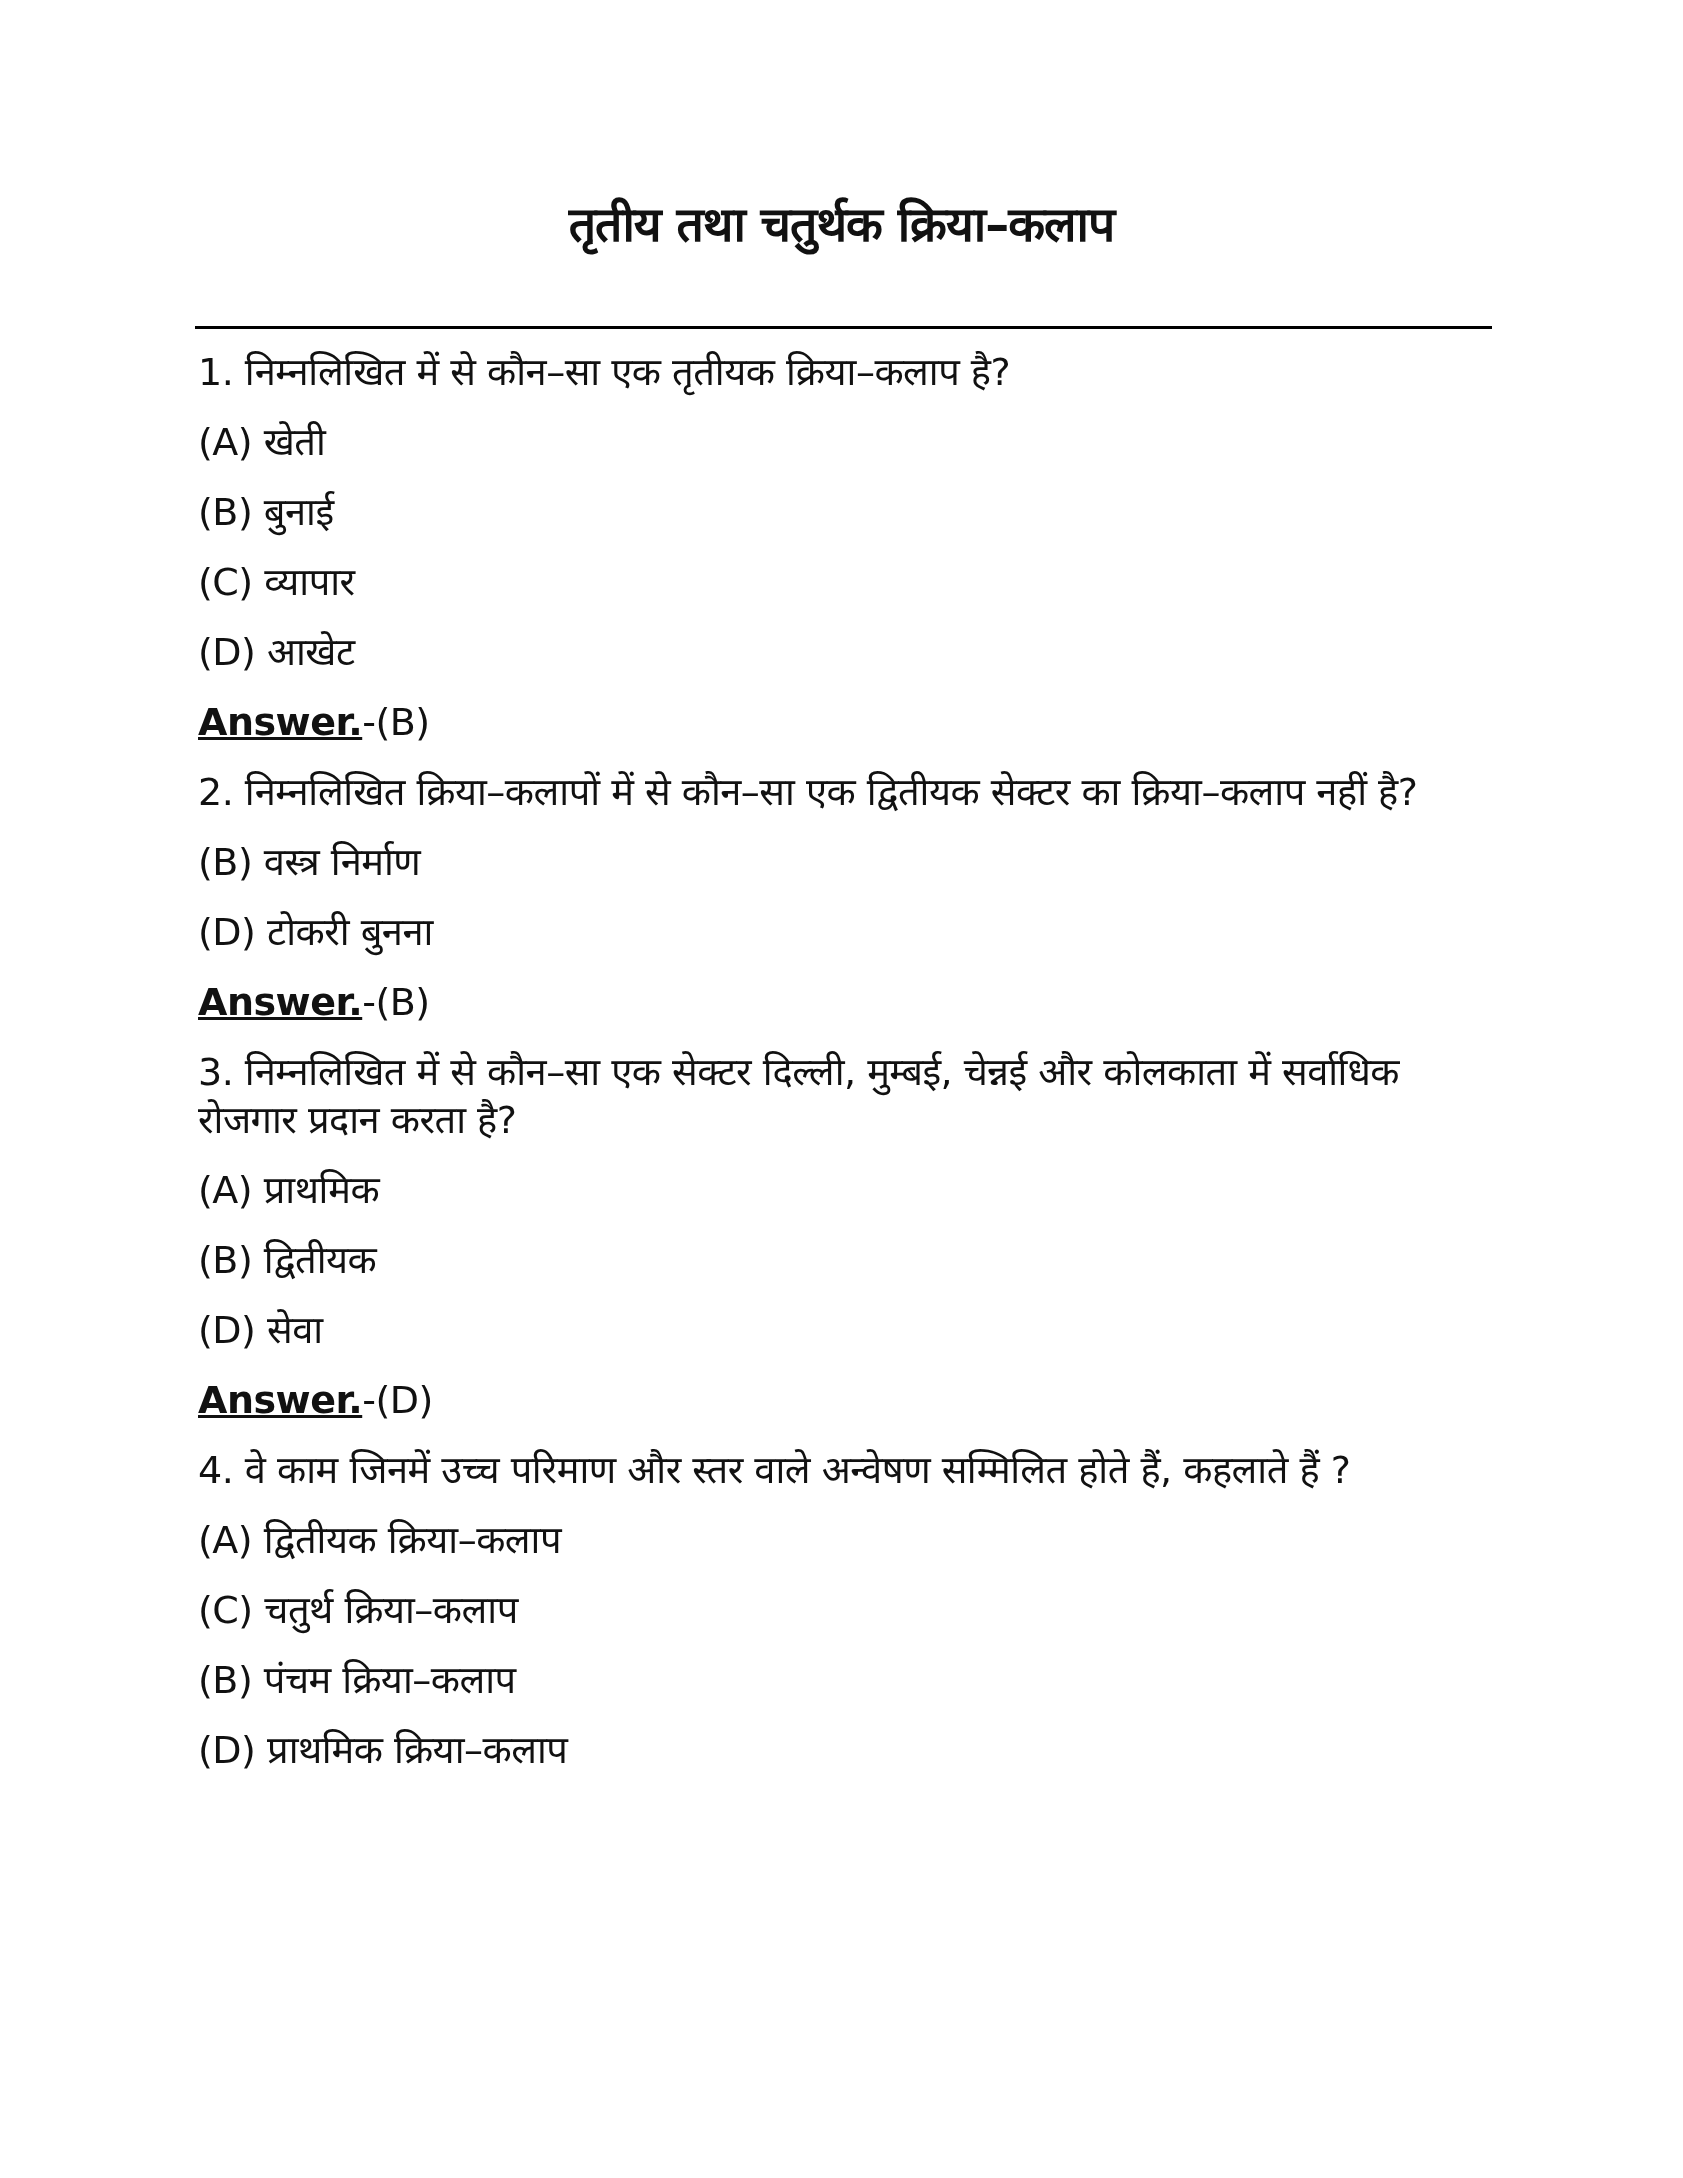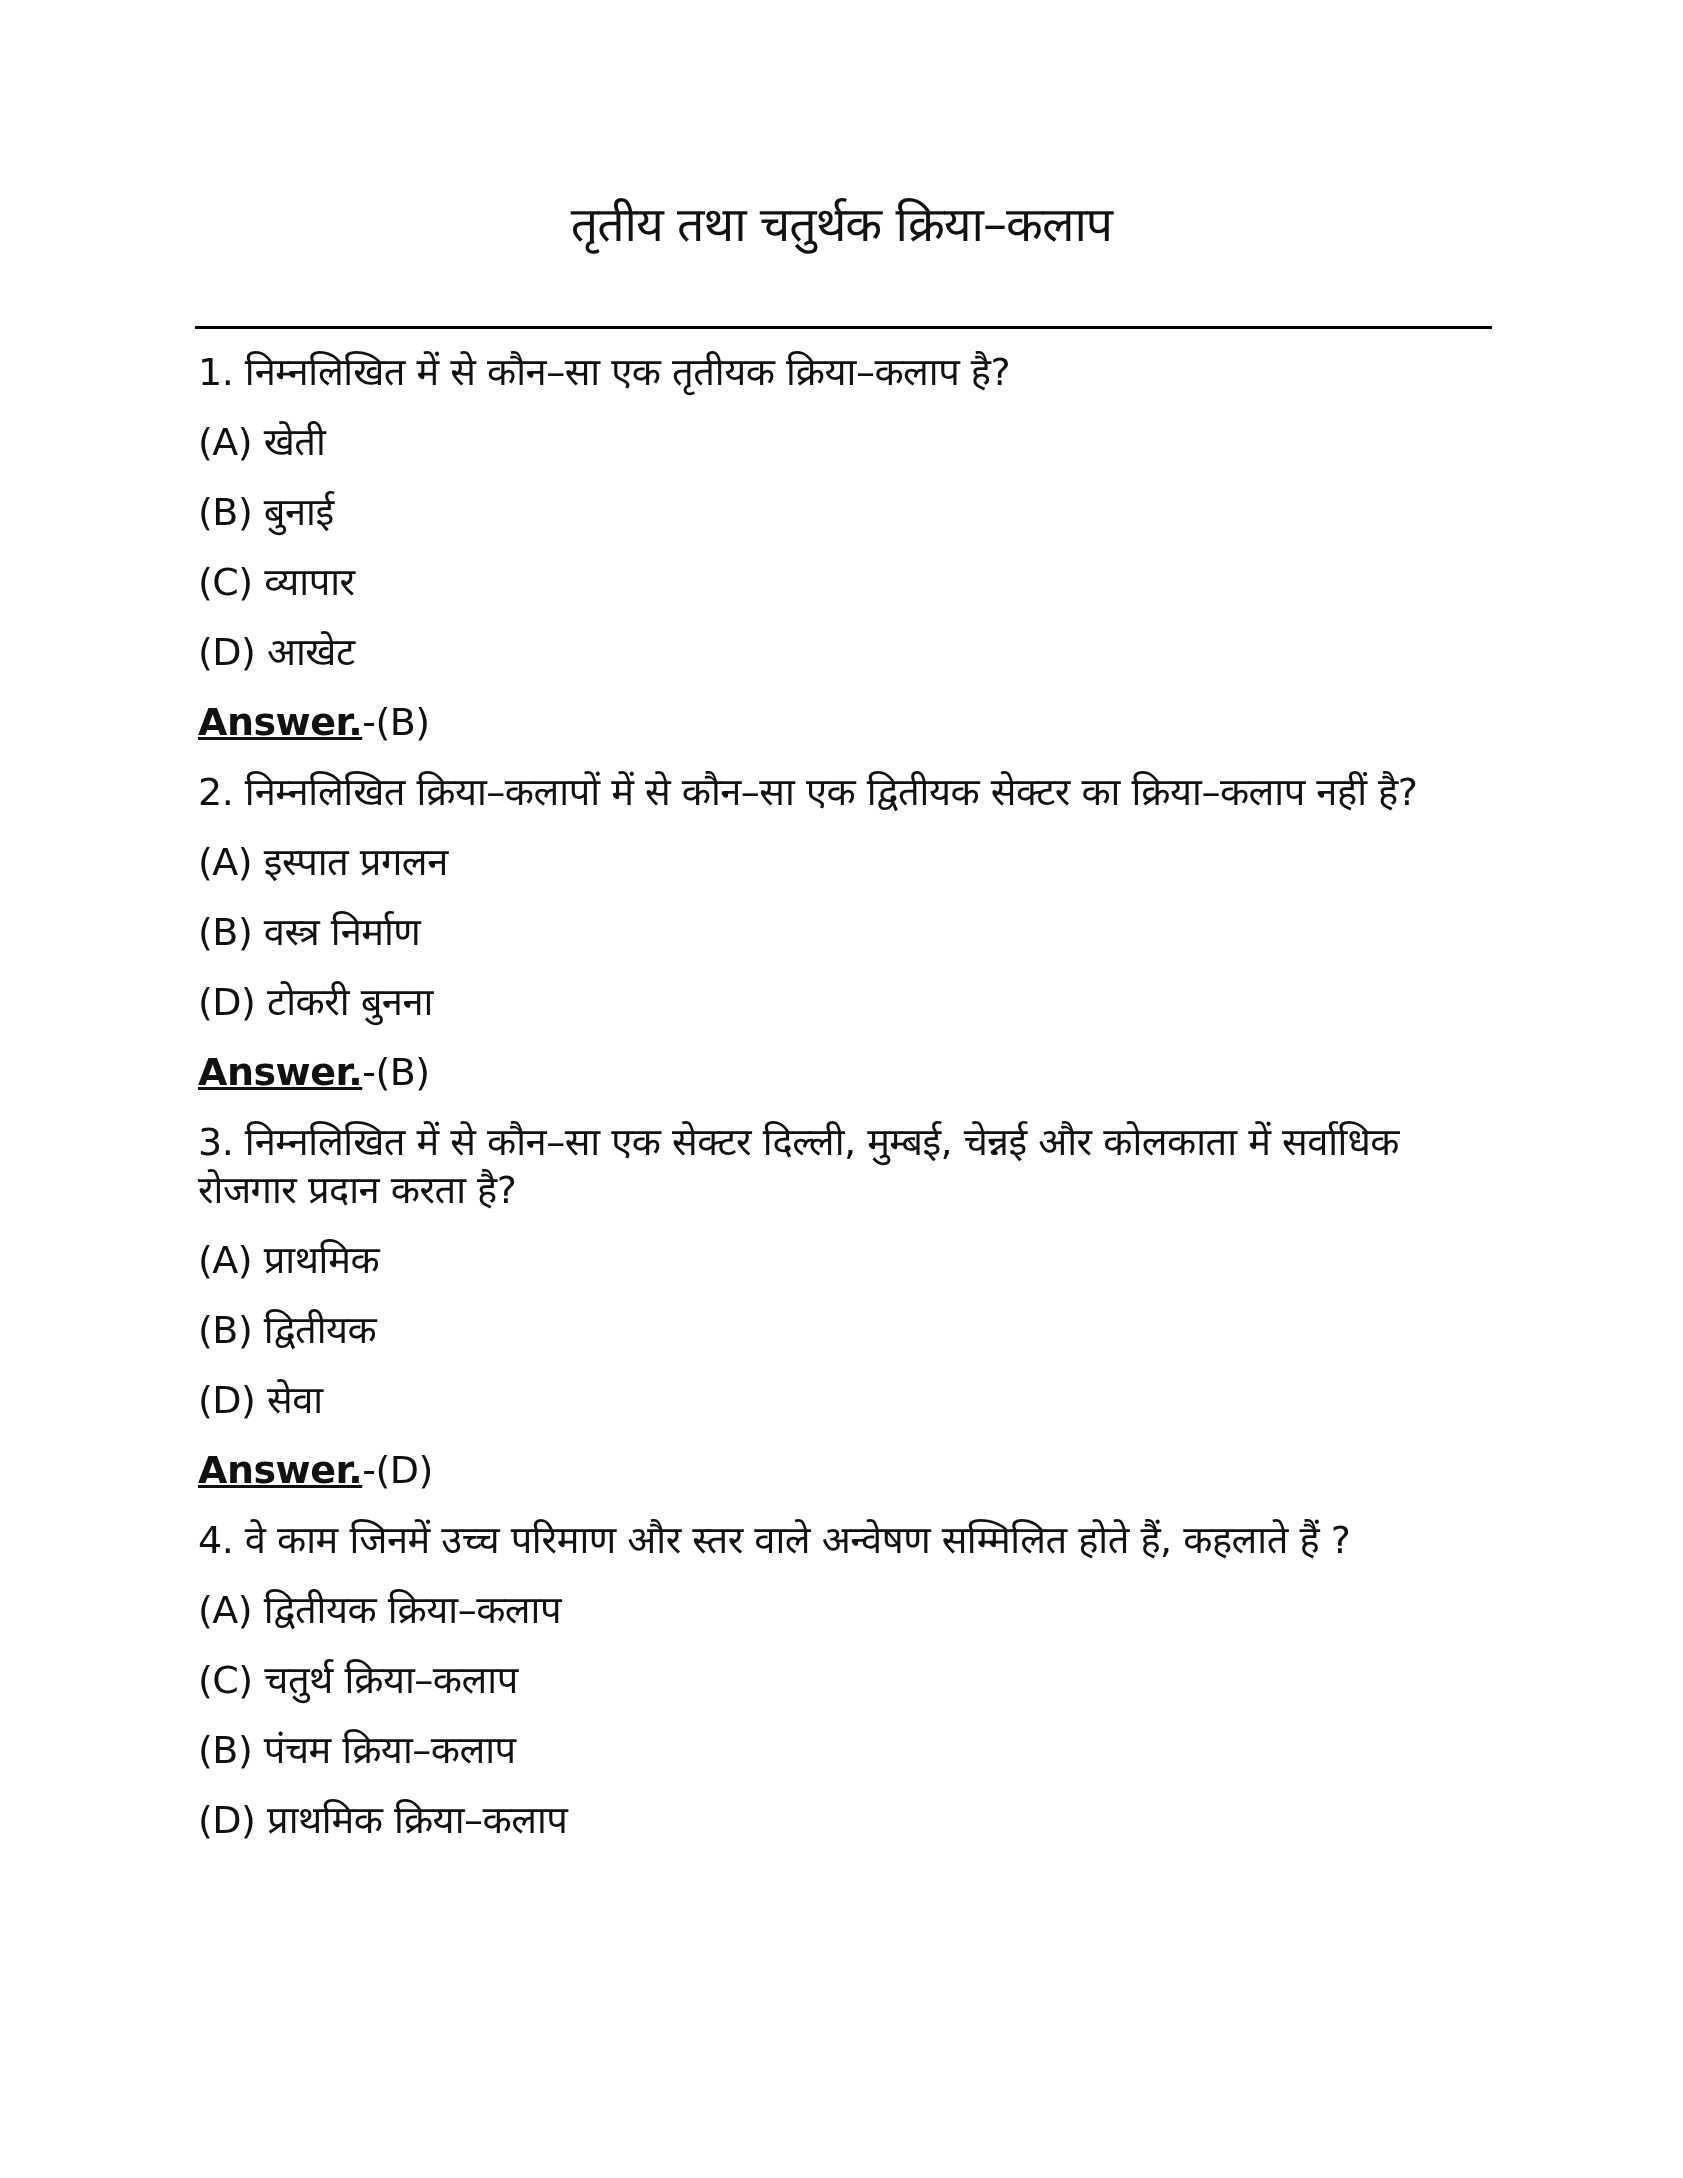--- a/index.html
+++ b/index.html
@@ -15,21 +15,21 @@
       font-family: "DejaVu Sans", "Liberation Sans", sans-serif;
       color: #111111;
     }
     .page-title {
       position: absolute;
       left: 0;
       top: 190px;
       width: 1683px;
       text-align: center;
       font-size: 48px;
-      font-weight: normal;
+      font-weight: bold;
       line-height: 69px;
       margin: 0;
       letter-spacing: -1px;
     }
     .title-rule {
       position: absolute;
       left: 195px;
       top: 326px;
       width: 1297px;
       height: 0;
@@ -69,21 +69,20 @@
     <p class="line question"><span>1.</span> <span>निम्नलिखित में से कौन–सा एक तृतीयक क्रिया–कलाप है?</span></p>
     <p class="line option"><span>(A)</span> <span>खेती</span></p>
     <p class="line option"><span>(B)</span> <span>बुनाई</span></p>
     <p class="line option"><span>(C)</span> <span>व्यापार</span></p>
     <p class="line option"><span>(D)</span> <span>आखेट</span></p>
     <p class="line"><span class="answer-label">Answer.</span><span>-(B)</span></p>
   </div>
 
   <div>
     <p class="line question"><span>2.</span> <span>निम्नलिखित क्रिया–कलापों में से कौन–सा एक द्वितीयक सेक्टर का क्रिया–कलाप नहीं है?</span></p>
-    <p class="line option"><span>(A)</span> <span>इस्पात प्रगलन</span></p>
     <p class="line option"><span>(B)</span> <span>वस्त्र निर्माण</span></p>
     <p class="line option"><span>(D)</span> <span>टोकरी बुनना</span></p>
     <p class="line"><span class="answer-label">Answer.</span><span>-(B)</span></p>
   </div>
 
   <div>
     <p class="line question"><span>3.</span> <span>निम्नलिखित में से कौन–सा एक सेक्टर दिल्ली, मुम्बई, चेन्नई और कोलकाता में सर्वाधिक रोजगार प्रदान करता है?</span></p>
     <p class="line option"><span>(A)</span> <span>प्राथमिक</span></p>
     <p class="line option"><span>(B)</span> <span>द्वितीयक</span></p>
     <p class="line option"><span>(D)</span> <span>सेवा</span></p>

